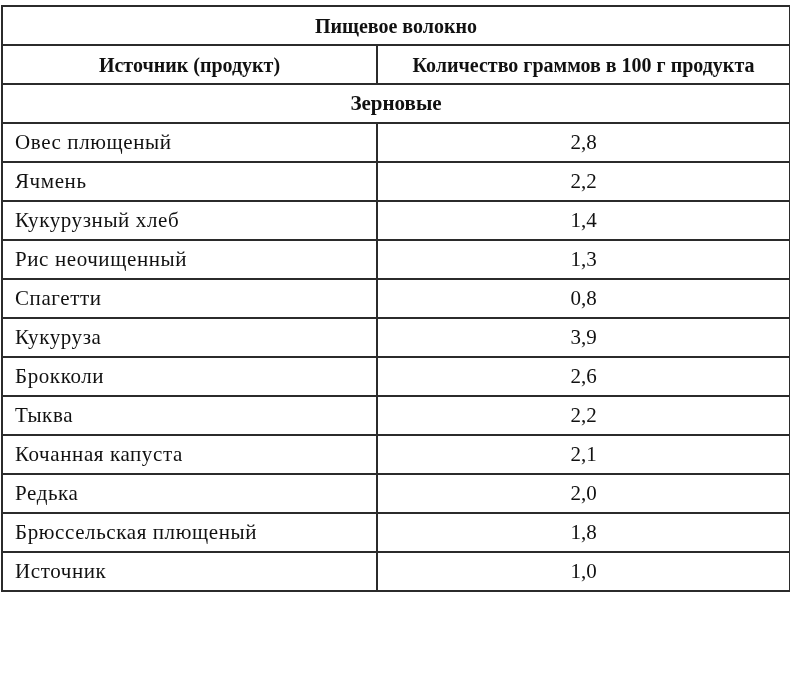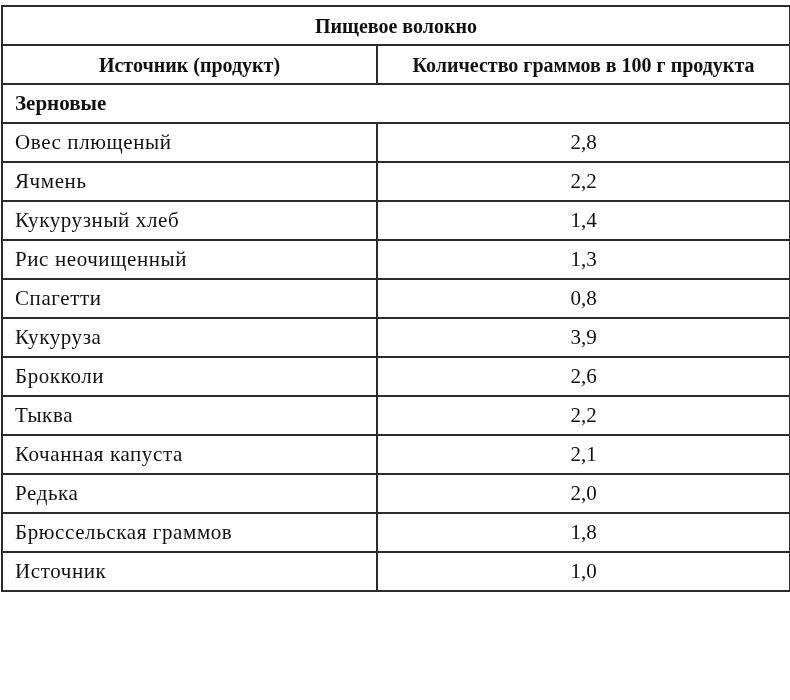--- a/index.html
+++ b/index.html
@@ -16,21 +16,21 @@
   col.c2 { width: 413px; }
   td, th {
     border: 2px solid #2b2b2b;
     height: 37px;
     padding: 0 12px;
     font-size: 21px;
     line-height: 1;
     white-space: nowrap;
   }
   th { font-weight: bold; text-align: center; font-size: 20px; }
-  td.group { font-weight: bold; text-align: left; }
+  td.group { font-weight: bold; text-align: center; }
   td.name { text-align: left; letter-spacing: 0.6px; }
   td.val { text-align: center; }
 </style>
 </head>
 <body>
 
 <table>
   <colgroup>
       <col class="c1">
       <col class="c2">
@@ -82,21 +82,21 @@
     </tr>
     <tr>
       <td class="name">Кочанная капуста</td>
       <td class="val">2,1</td>
     </tr>
     <tr>
       <td class="name">Редька</td>
       <td class="val">2,0</td>
     </tr>
     <tr>
-      <td class="name">Брюссельская граммов</td>
+      <td class="name">Брюссельская плющеный</td>
       <td class="val">1,8</td>
     </tr>
     <tr>
       <td class="name">Источник</td>
       <td class="val">1,0</td>
     </tr>
   </tbody>
 </table>
 
 </body></html>

